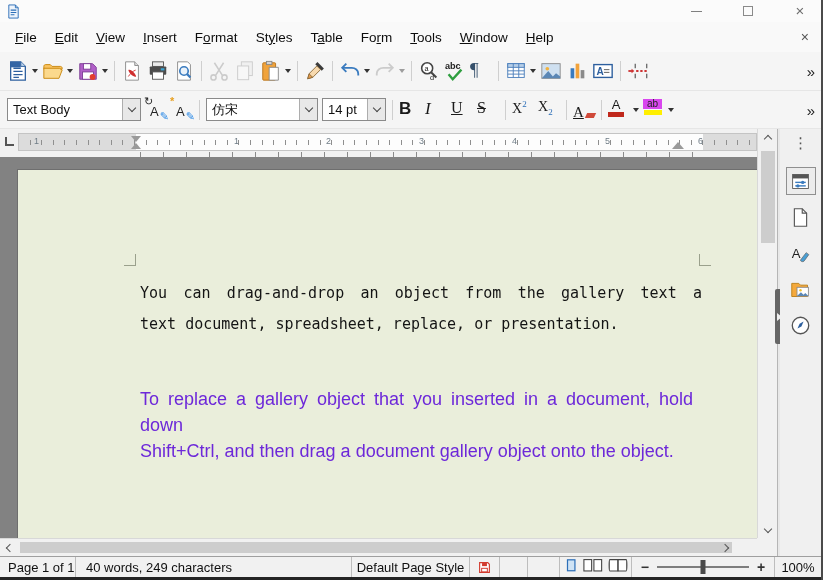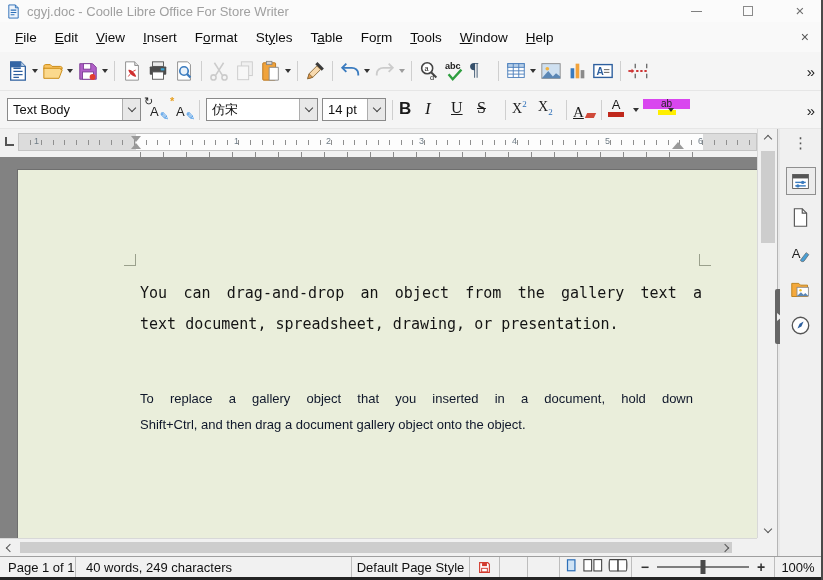--- a/index.html
+++ b/index.html
@@ -63,21 +63,21 @@
   .right-indent{position:absolute;left:653px;bottom:1px;width:0;height:0;border-left:6px solid transparent;border-right:6px solid transparent;border-bottom:7px solid #9a9a9a}
   .tabstops{position:absolute;left:140px;top:23px;width:560px;height:5px;background:repeating-linear-gradient(90deg,#8a8a8a 0 1px,transparent 1px 23px)}
 
   .doc-area{position:absolute;left:0;top:28px;width:757px;height:381px;background:#828282;overflow:hidden}
   .page{position:absolute;left:18px;top:13px;width:739px;height:400px;background:#eaeedb;box-shadow:0 0 0 1px #6e6e6e}
   .cornermark{position:absolute;width:12px;height:12px}
   .cornermark.tl{left:106px;top:84px;border-right:1px solid #9aa08c;border-bottom:1px solid #9aa08c}
   .cornermark.tr{left:681px;top:84px;border-left:1px solid #9aa08c;border-bottom:1px solid #9aa08c}
   .para{position:absolute;color:#141414}
   .para1{left:122px;top:108px;width:562px;font-family:"DejaVu Sans Mono",monospace;font-size:15px;line-height:31px}
-  .para2{left:122px;top:216px;width:553px;font-family:"Liberation Sans",sans-serif;font-size:13px;line-height:26px;color:#0f172a}
+  .para2{left:122px;top:216px;width:553px;font-family:"Liberation Sans",sans-serif;font-size:18px;line-height:26px;color:#6d28d9}
   .line.just{text-align:justify;text-align-last:justify}
 
   .vscroll{position:absolute;left:757px;top:0;width:20px;height:409px;background:#f1f1f1;border-left:1px solid #d8d8d8}
   .vthumb{position:absolute;left:3px;top:22px;width:14px;height:92px;background:#cdcdcd}
   .sb-arrow{position:absolute;left:0;width:20px;height:16px;display:flex;align-items:center;justify-content:center}
   .sb-arrow .chev{border-color:#555}
   .hscroll{position:absolute;left:0;top:409px;width:757px;height:18px;background:#f1f1f1;border-top:1px solid #d8d8d8}
   .hthumb{position:absolute;left:20px;top:3px;width:712px;height:11px;background:#cdcdcd}
   .hsb-arrow{position:absolute;top:0;width:18px;height:18px;display:flex;align-items:center;justify-content:center}
   .hsb-arrow .chev{border-color:#555}
@@ -114,21 +114,20 @@
 <div id="win">
 
   <div class="titlebar">
     <span class="ticn">
       <svg viewBox="0 0 16 16">
           <path d="M3 1h7l3 3v11H3z" fill="#eef4fb" stroke="#2d6fb8"></path>
           <path d="M10 1v3h3" fill="none" stroke="#2d6fb8"></path>
           <path d="M5 6.5h6M5 9h6M5 11.5h4" stroke="#2d6fb8" stroke-width="1.2"></path>
         </svg>
     </span>
-    <span class="title">cgyj.doc - Coolle Libre Office For Store Writer</span>
     <div class="win-controls">
       <span class="wc">
           <span class="minbar"></span>
         </span>
       <span class="wc">
           <span class="maxbox"></span>
         </span>
       <span class="wc closex">×</span>
     </div>
   </div>
@@ -431,21 +430,21 @@
             <span class="stack">
               <span class="fbtn" style="font-size:13px;line-height:12px;font-family:'Liberation Sans',sans-serif">A</span>
               <span style="width:16px;height:5px;background:#c0281c"></span>
             </span>
           </span>
           <span class="dd"></span>
         </span>
         <span class="tbtn">
           <span class="ticon">
             <span class="stack">
-              <span style="font-size:10px;line-height:10px;background:#d946ef;color:#222;padding:0 18px">ab</span>
+              <span style="font-size:10px;line-height:10px;background:#d946ef;color:#222;padding:0 4px">ab</span>
               <span style="width:18px;height:5px;background:#ffef00"></span>
             </span>
           </span>
           <span class="dd"></span>
         </span>
       </span>
     <span class="overflow-btn">»</span>
   </div>
 
   <div class="content">
@@ -470,21 +469,21 @@
         </div>
       <div class="tabstops"></div>
     </div>
 
     <div class="doc-area">
       <div class="page" id="page">
         <span class="cornermark tl"></span>
         <span class="cornermark tr"></span>
       <div class="para para1">
             <div class="line just">You can drag-and-drop an object from the gallery text a</div>
-            <div class="line">text document, spreadsheet, drawing, or presentation.</div>
+            <div class="line">text document, spreadsheet, replace, or presentation.</div>
           </div>
           <div class="para para2">
             <div class="line just">To replace a gallery object that you inserted in a document, hold down</div>
             <div class="line">Shift+Ctrl, and then drag a document gallery object onto the object.</div>
           </div>
         </div>
     </div>
 
     <div class="vscroll">
       <span class="sb-arrow" style="top:0">

